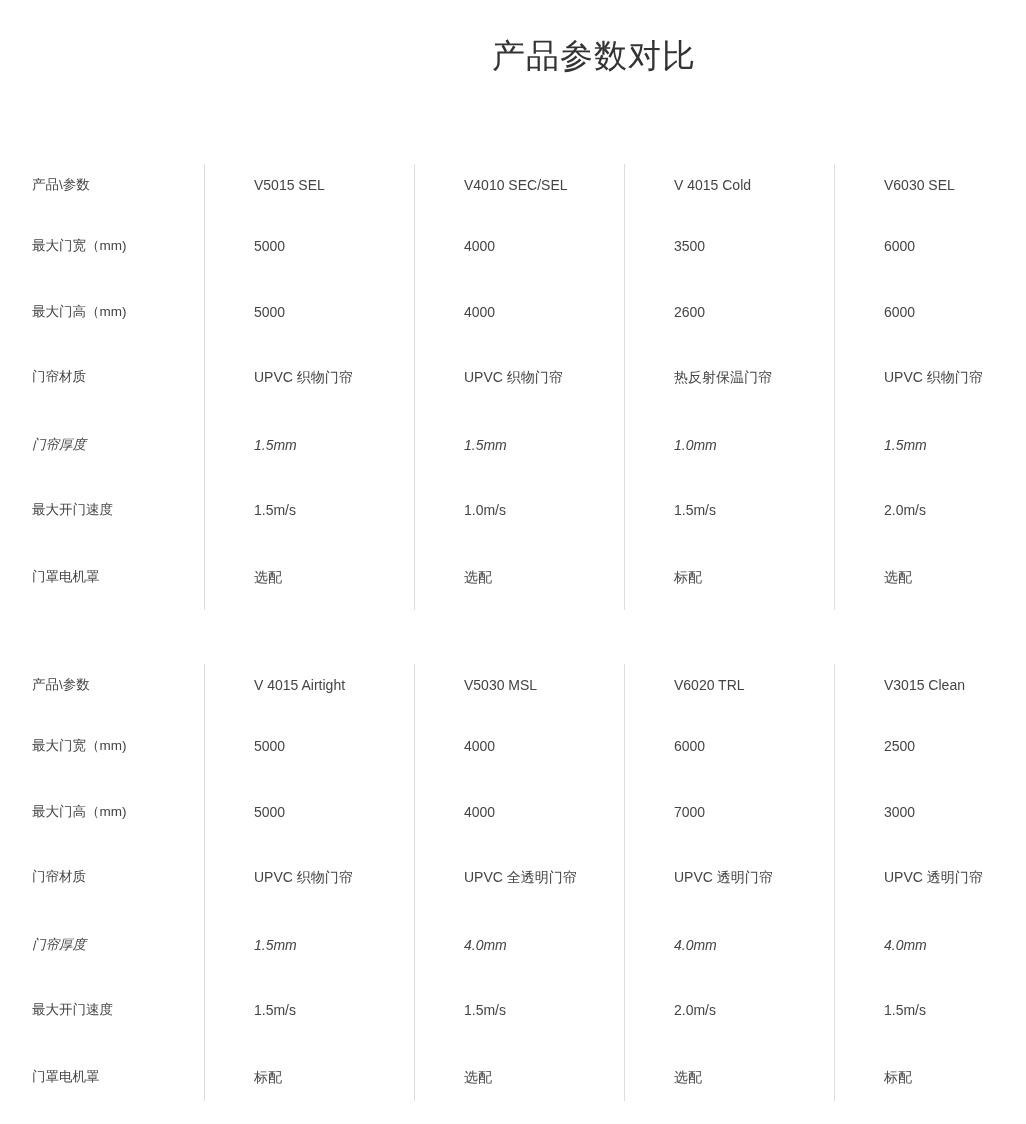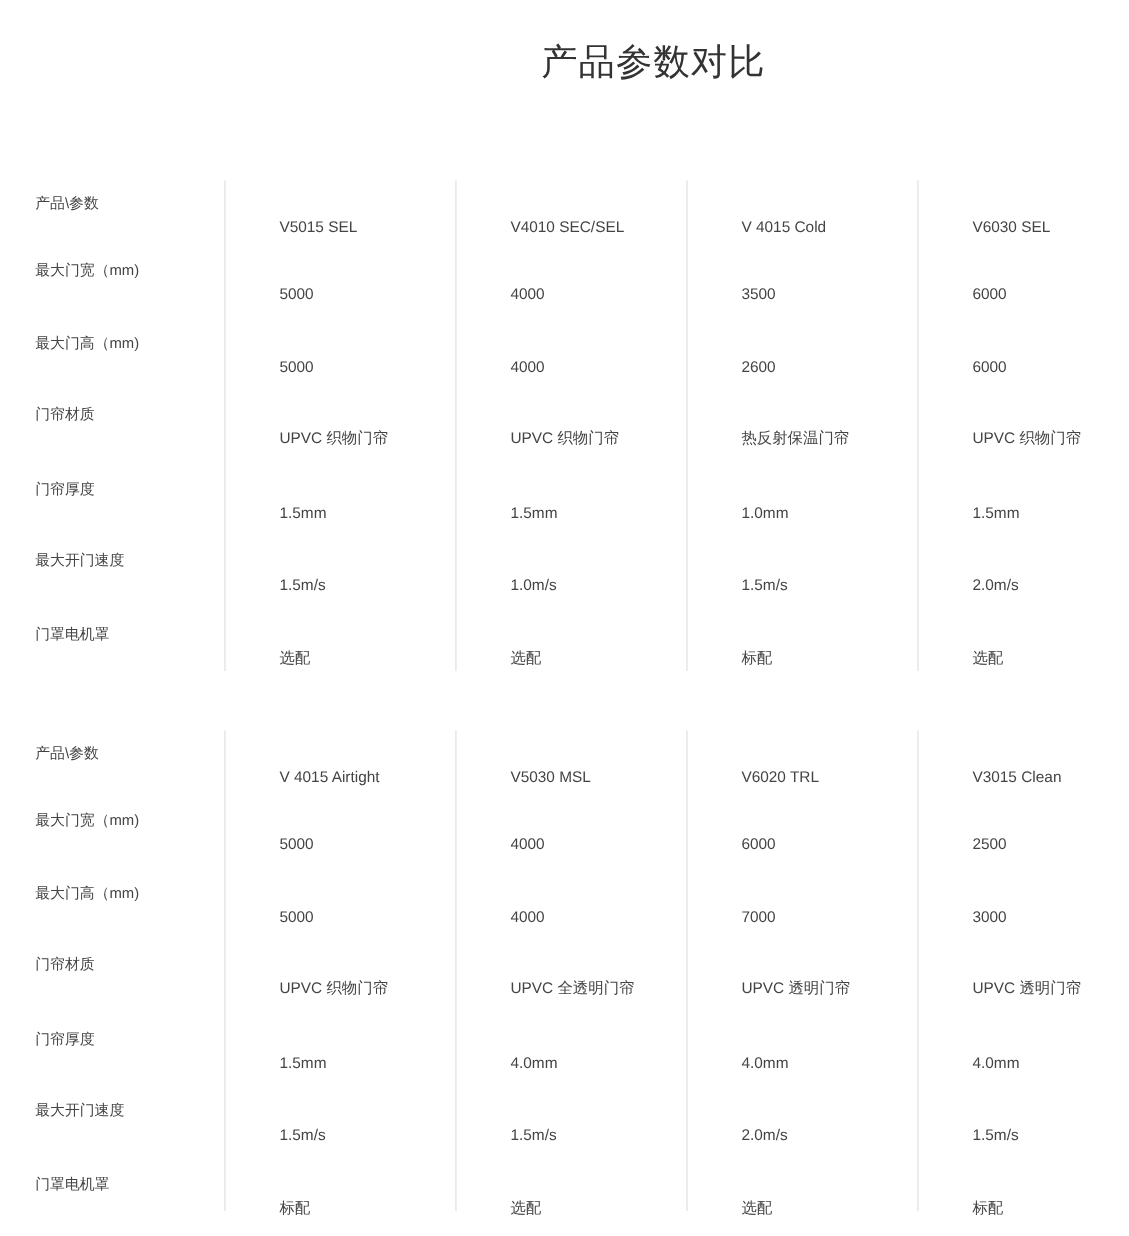--- a/index.html
+++ b/index.html
@@ -22,27 +22,27 @@
   }
   .col.label-col { left: 32px; width: 172px; }
   .col.prod { border-left: 1px solid #dddddd; }
   .col.p0 { left: 204px; width: 209px; }
   .col.p1 { left: 414px; width: 209px; }
   .col.p2 { left: 624px; width: 209px; }
   .col.p3 { left: 834px; width: 192px; }
   .cell {
     position: absolute; left: 0; white-space: nowrap; font-size: 14px; line-height: 18px;
   }
-  .col.prod .cell { left: 49px; margin-top: 21px; }
+  .col.prod .cell { left: 49px; }
   .col.label-col .cell { font-size: 13.5px; }
   .r0 { top: 12px; }
   .r1 { top: 73px; }
   .r2 { top: 139px; }
   .r3 { top: 204px; text-align: center; }
-  .r4 { top: 272px; }
+  .r4 { top: 272px; font-style: italic; }
   .r5 { top: 337px; text-align: right; }
   .r6 { top: 404px; text-align: center; }
   .t2 .r0 { top: 12px; }
   .t2 .r1 { top: 73px; }
   .t2 .r2 { top: 139px; }
   .t2 .r3 { top: 204px; }
   .t2 .r4 { top: 272px; }
   .t2 .r5 { top: 337px; }
   .t2 .r6 { top: 404px; }
 </style>

